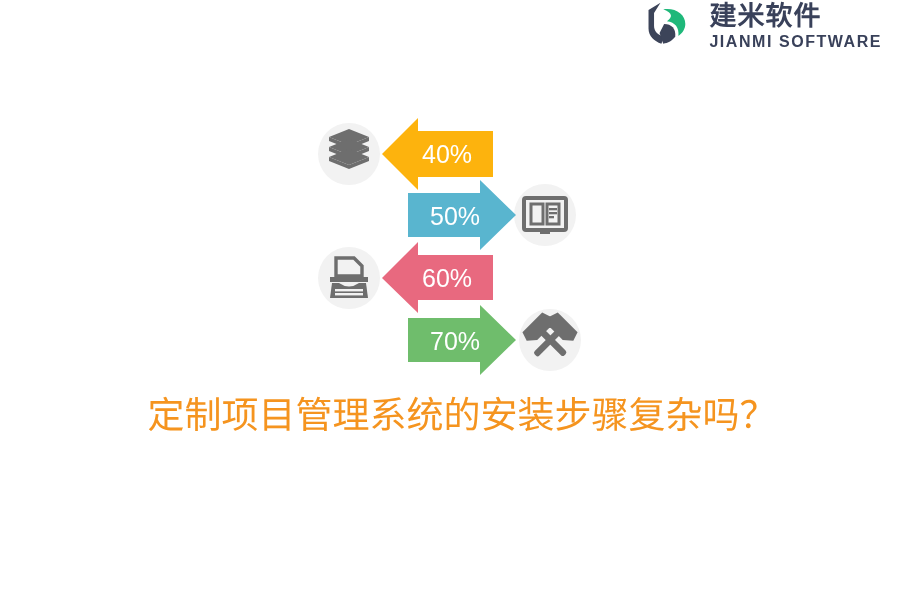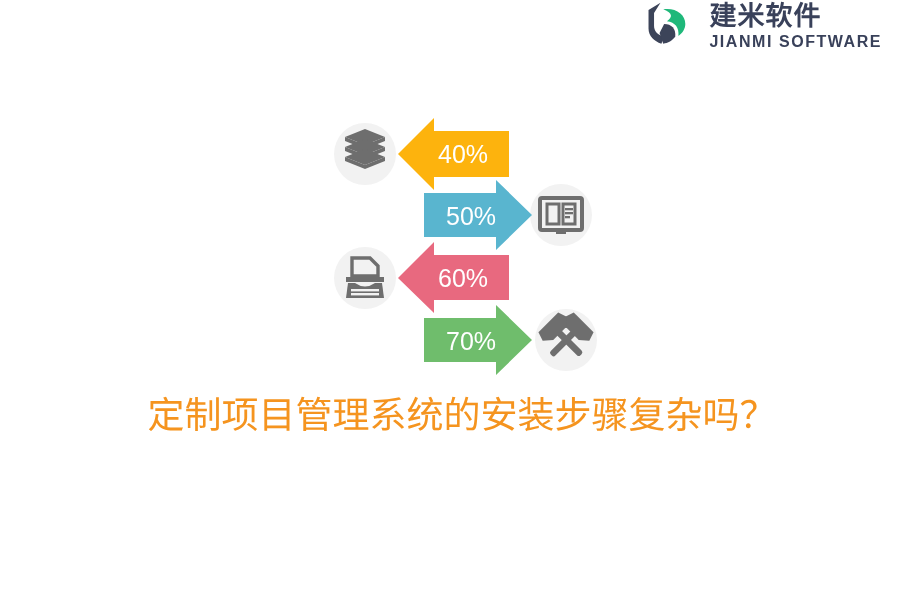--- a/index.html
+++ b/index.html
@@ -49,21 +49,21 @@
     font-weight: bold;
     color: #39415a;
     letter-spacing: 1.55px;
     margin-top: 5px;
     font-family: "Liberation Sans", sans-serif;
   }
 
   
   .infographic {
     position: absolute;
-    left: 326px;
+    left: 310px;
     top: 110px;
     width: 290px;
     height: 265px;
   }
   .info-svg {
     display: block;
     width: 290px;
     height: 265px;
     overflow: visible;
   }

